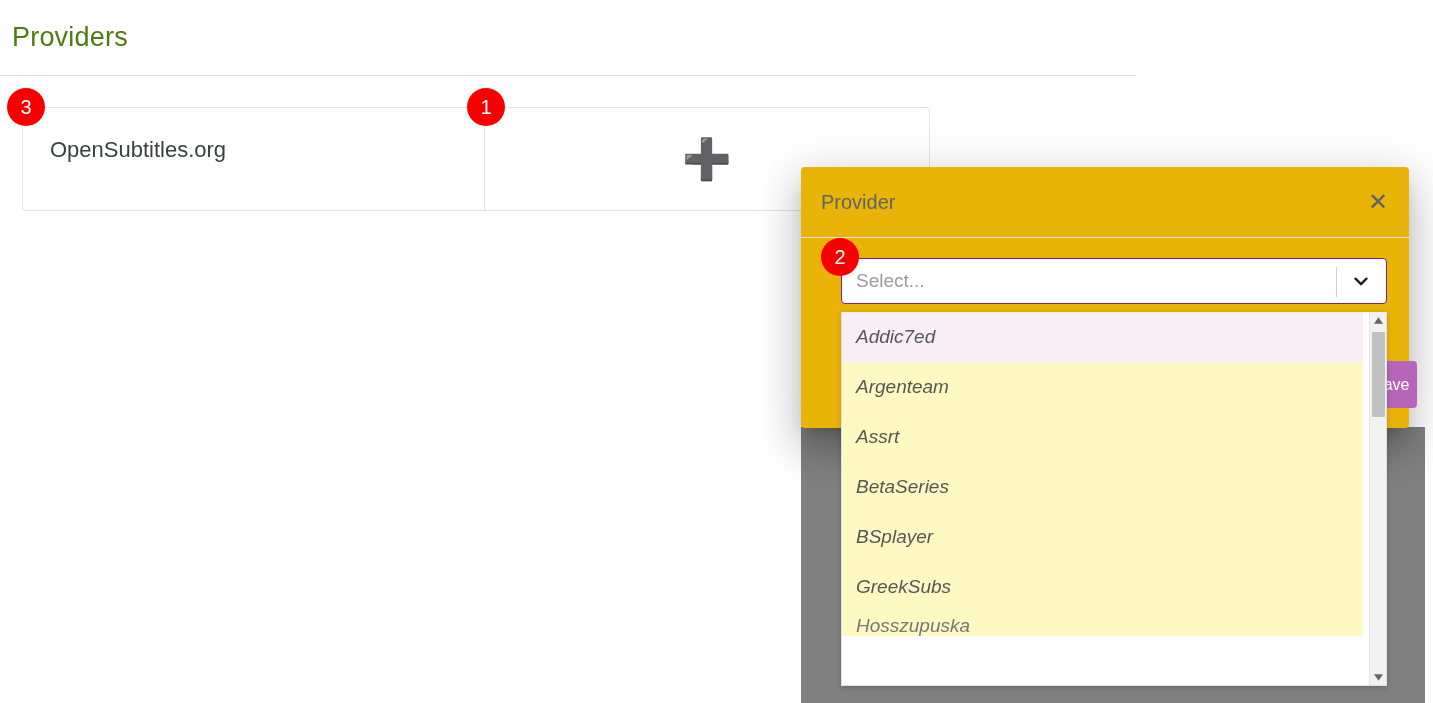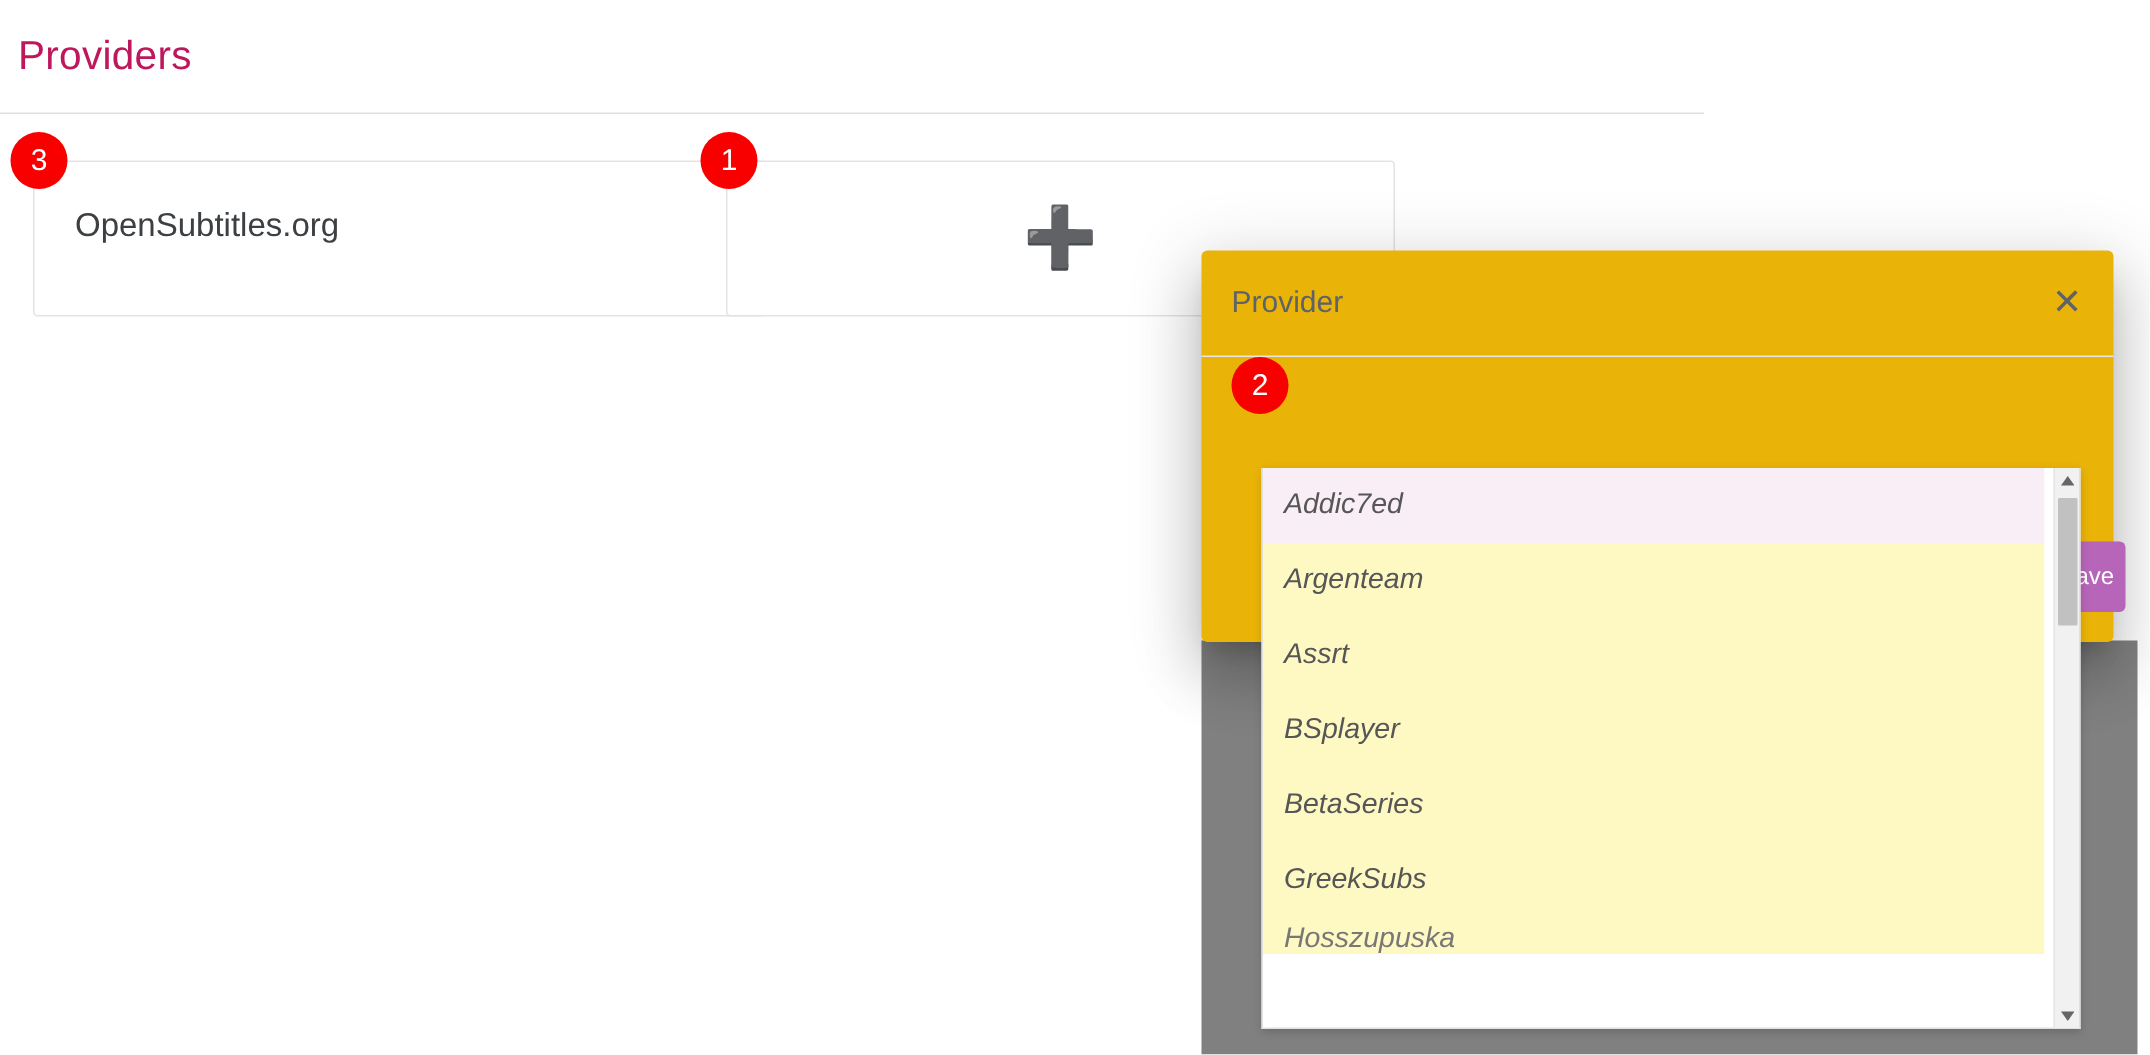--- a/index.html
+++ b/index.html
@@ -11,21 +11,21 @@
     font-family: "Liberation Sans", sans-serif;
   }
   #root { position: relative; width: 1433px; height: 703px; background:#fff; }
 
   
   .page-title {
     position: absolute;
     left: 12px; top: 20px;
     font-size: 27px;
     font-weight: 400;
-    color: #be185d;
+    color: #4d7c0f;
     letter-spacing: .2px;
     line-height: 34px;
   }
   .title-divider {
     position: absolute;
     left: 0px; top: 75px;
     width: 1136px; height: 1px;
     background: #e0e0e0;
   }
 
@@ -250,31 +250,40 @@
   </div>
 
   <div class="backdrop"></div>
 
   <div class="dialog">
     <div class="dialog-header">
       <span class="dialog-title">Provider</span>
       <button class="dialog-close">✕</button>
     </div>
 
+    <div class="select-control">
+      <span class="select-placeholder">Select...</span>
+      <span class="select-sep"></span>
+      <span class="select-arrow">
+        <svg width="22" height="22" viewBox="0 0 24 24" aria-hidden="true">
+          <path d="M6 9.5 L12 15.5 L18 9.5" fill="none" stroke="#1b1b1b" stroke-width="2.6" stroke-linecap="round" stroke-linejoin="round"></path>
+        </svg>
+      </span>
+    </div>
   </div>
 
   <button class="save-button">Save</button>
 
   <div class="dropdown">
     <div class="dropdown-list">
       <div class="option selected">Addic7ed</div>
       <div class="option">Argenteam</div>
       <div class="option">Assrt</div>
+      <div class="option">BetaSeries</div>
       <div class="option">BSplayer</div>
-      <div class="option">BetaSeries</div>
       <div class="option">GreekSubs</div>
       <div class="option partial">Hosszupuska</div>
     </div>
 
     <div class="scrollbar">
       <span class="sb-arrow up">
         <svg width="9" height="7" viewBox="0 0 10 7" aria-hidden="true">
             <path d="M5 0 L10 7 L0 7 Z" fill="#666"></path>
           </svg>
       </span>

